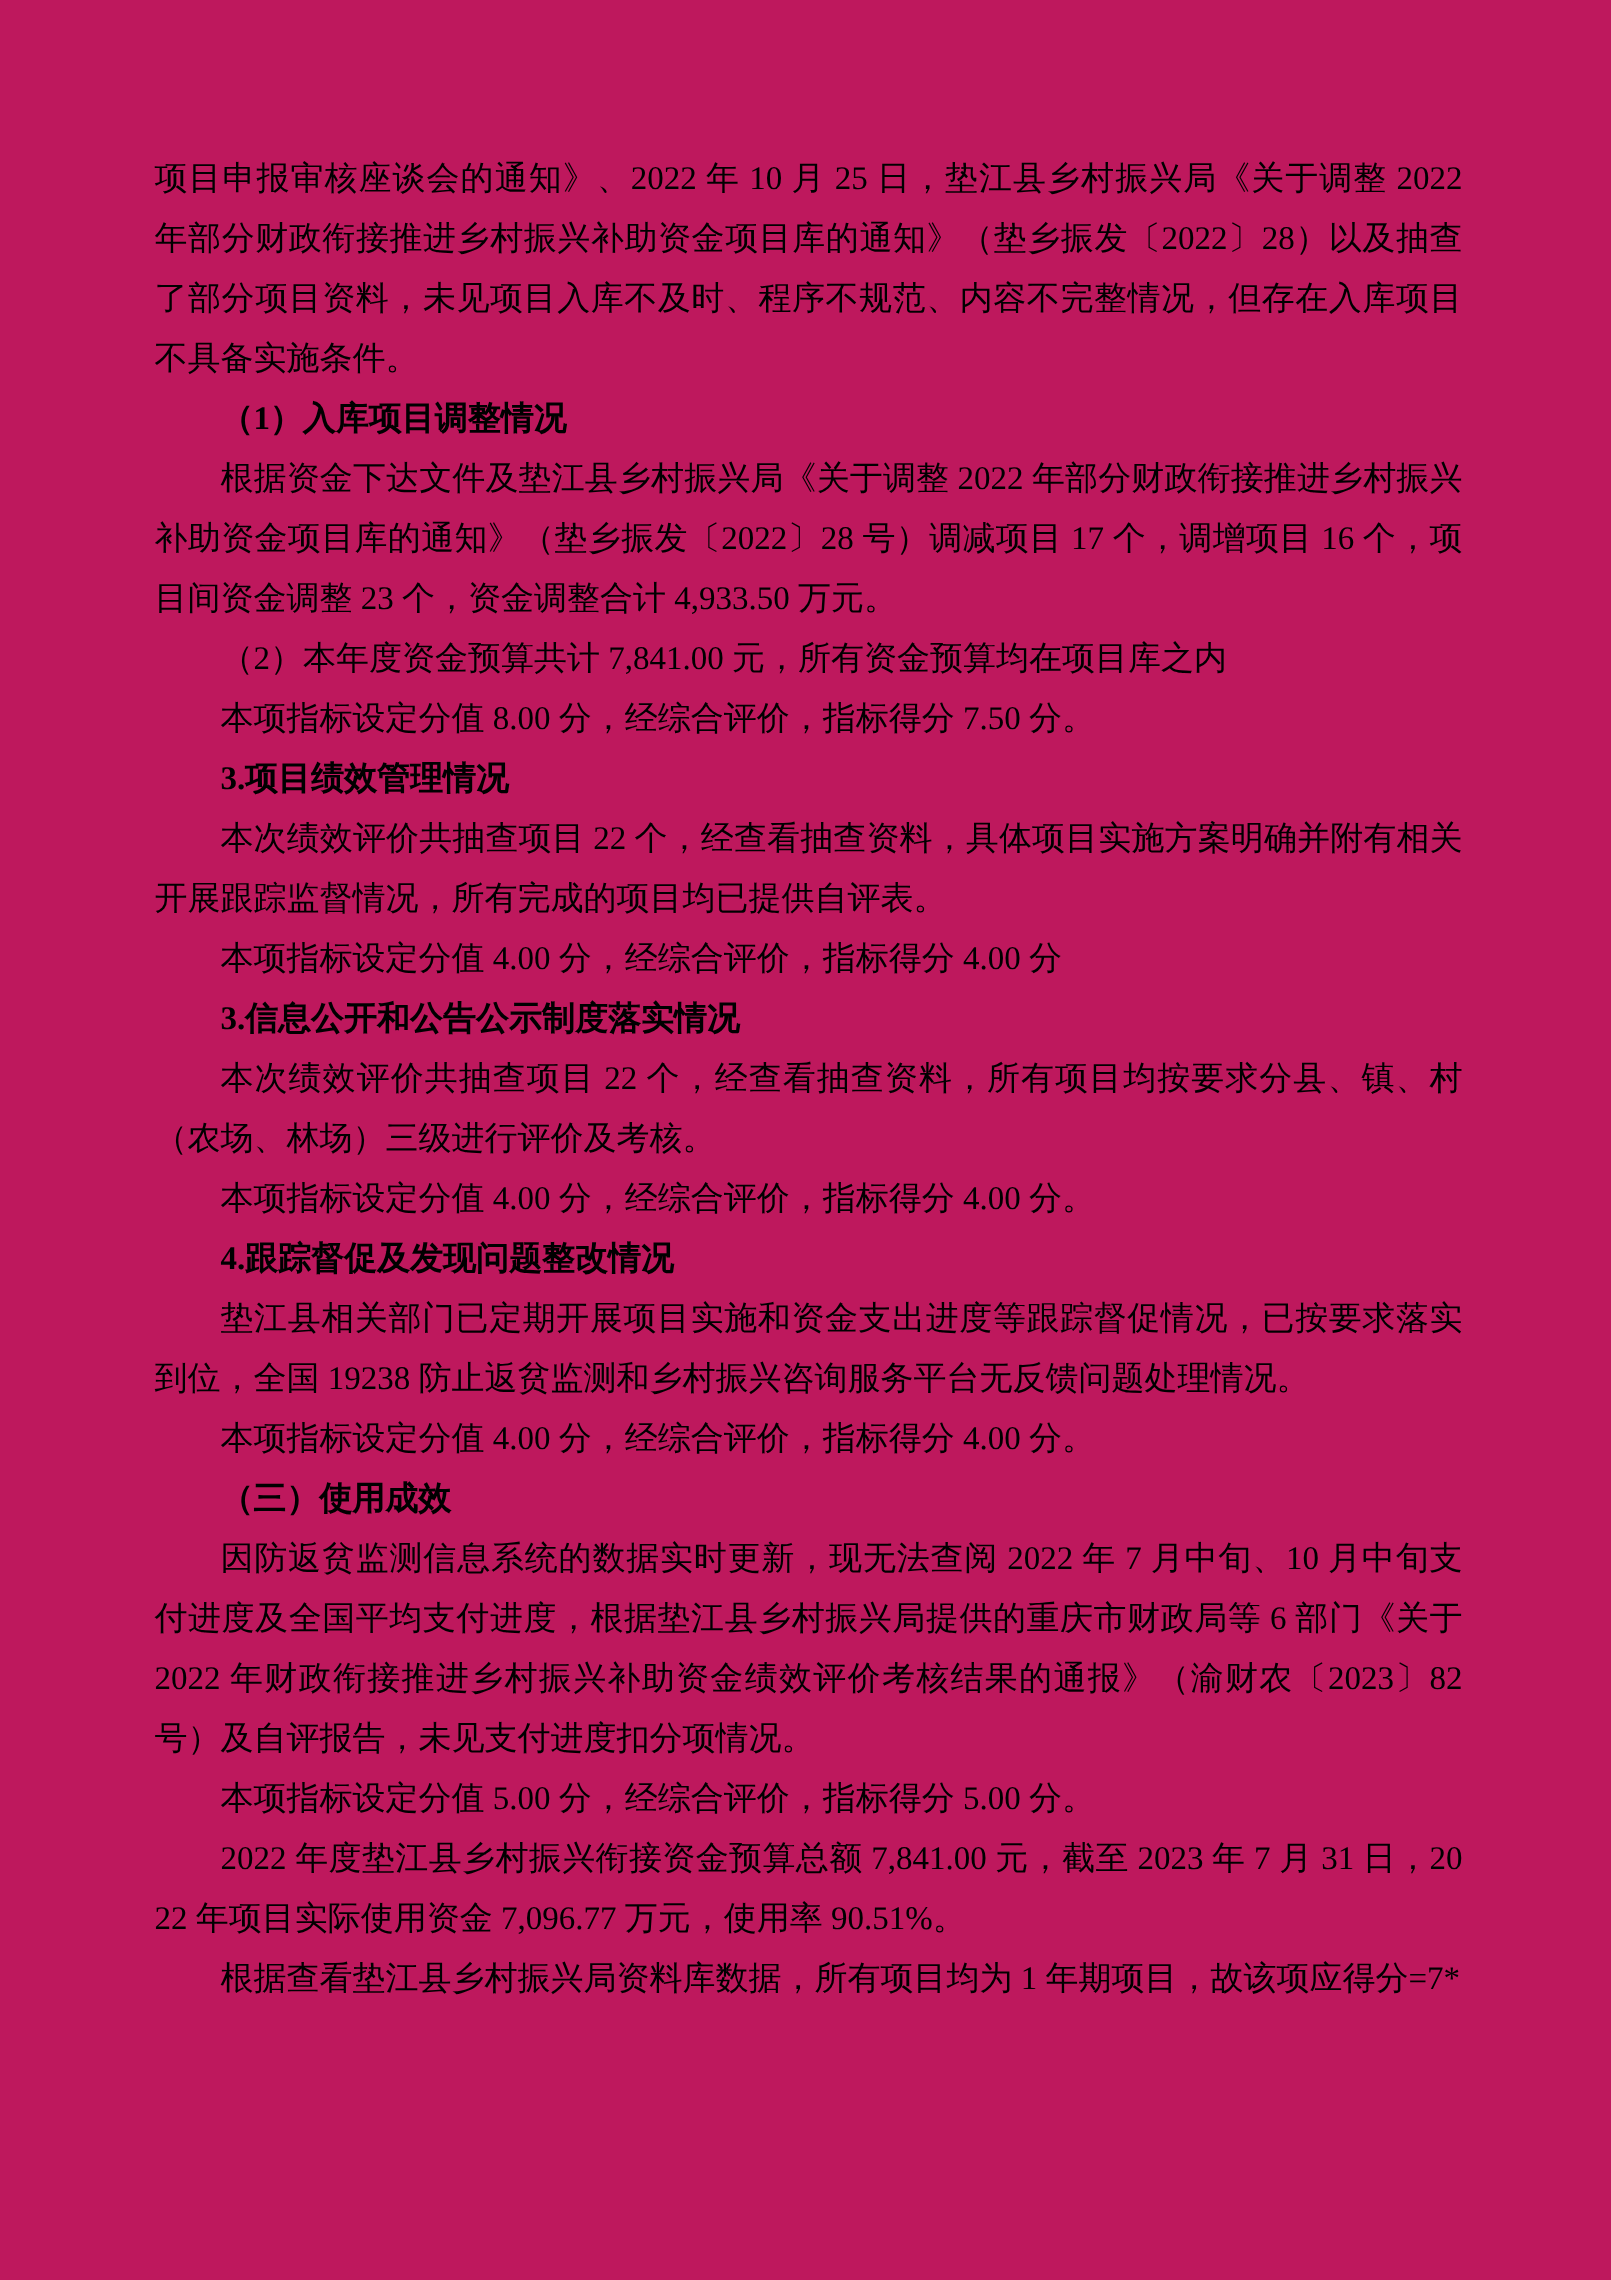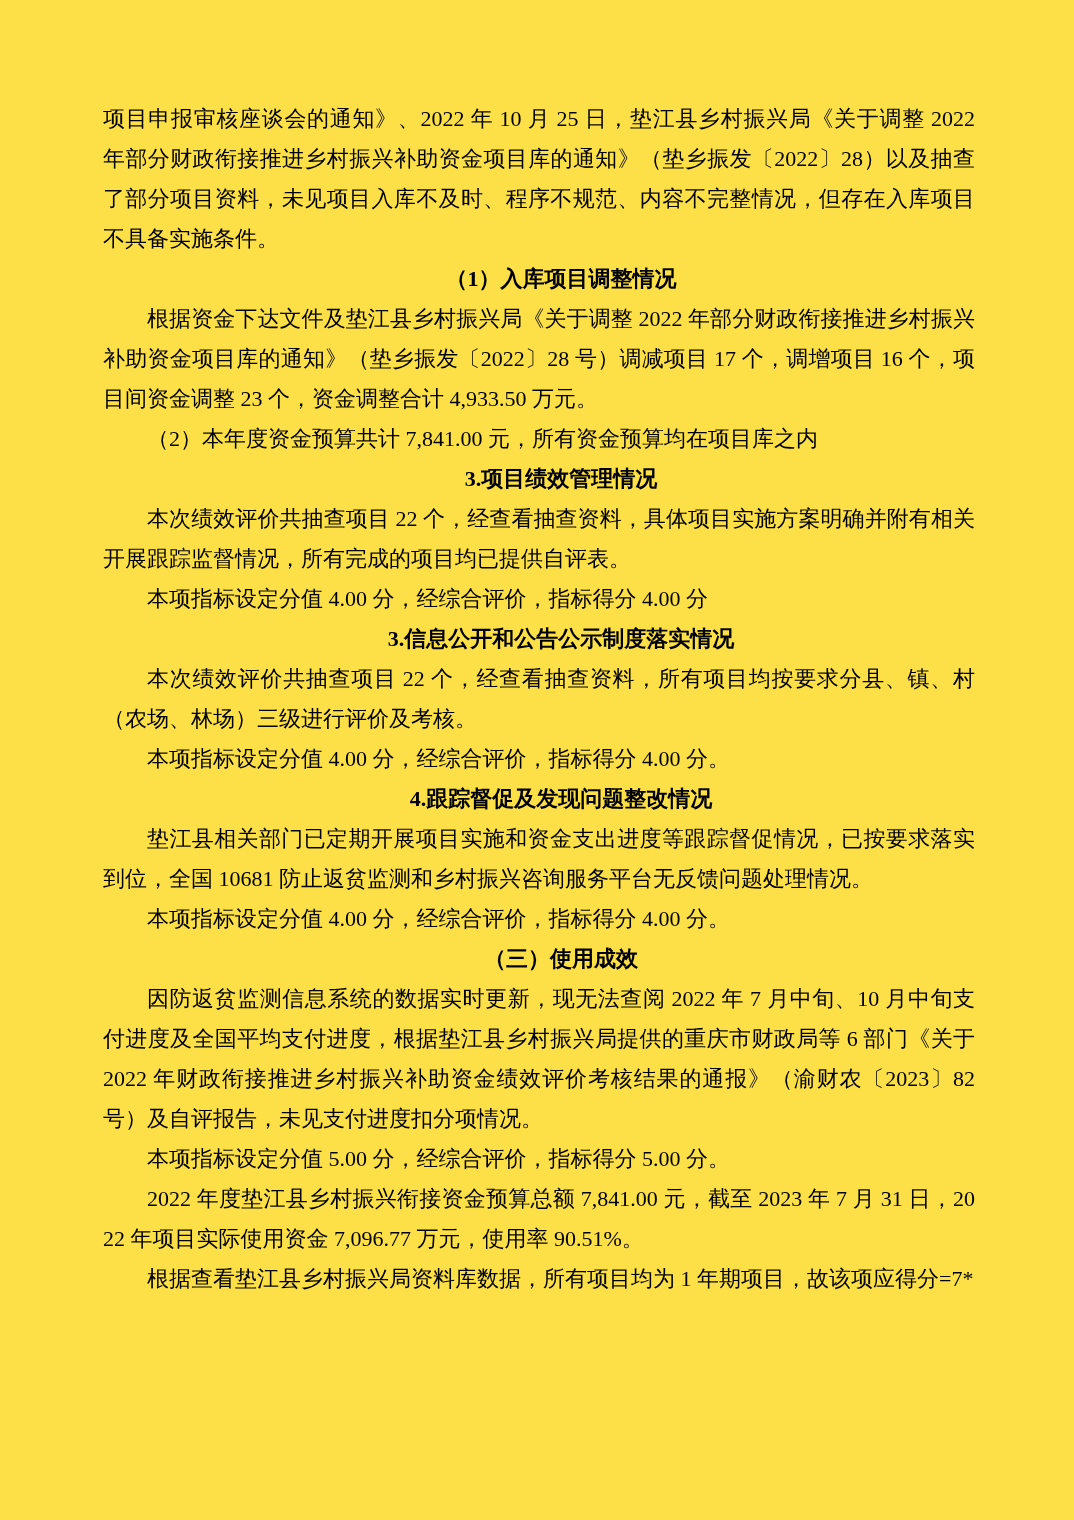--- a/index.html
+++ b/index.html
@@ -12,55 +12,56 @@
     height: 1520px;
     overflow: hidden;
     font-family: "Liberation Serif", "DejaVu Serif", serif;
     color: #000000;
   }
   .page {
     box-sizing: border-box;
     width: 1074px;
     height: 1520px;
     padding: 99px 99px 0 103px;
-    background: #fde047;
+    background: #be185d;
   }
   .doc-body p {
     margin: 0;
     font-size: 22px;
     line-height: 40px;
     text-align: justify;
     text-indent: 2em;
     word-break: break-all;
   }
   .doc-body p.no-indent {
     text-indent: 0;
   }
   .doc-body p.heading {
     font-weight: bold;
-    text-align: center;
+    text-align: left;
   }
 </style>
 </head>
 <body>
 
 <div class="page">
   <div class="doc-body">
     <p class="no-indent">项目申报审核座谈会的通知》、2022 年 10 月 25 日，垫江县乡村振兴局《关于调整 2022 年部分财政衔接推进乡村振兴补助资金项目库的通知》（垫乡振发〔2022〕28）以及抽查了部分项目资料，未见项目入库不及时、程序不规范、内容不完整情况，但存在入库项目不具备实施条件。</p>
     <p class="heading">（1）入库项目调整情况</p>
     <p>根据资金下达文件及垫江县乡村振兴局《关于调整 2022 年部分财政衔接推进乡村振兴补助资金项目库的通知》（垫乡振发〔2022〕28 号）调减项目 17 个，调增项目 16 个，项目间资金调整 23 个，资金调整合计 4,933.50 万元。</p>
     <p>（2）本年度资金预算共计 7,841.00 元，所有资金预算均在项目库之内</p>
+    <p>本项指标设定分值 8.00 分，经综合评价，指标得分 7.50 分。</p>
     <p class="heading">3.项目绩效管理情况</p>
     <p>本次绩效评价共抽查项目 22 个，经查看抽查资料，具体项目实施方案明确并附有相关开展跟踪监督情况，所有完成的项目均已提供自评表。</p>
     <p>本项指标设定分值 4.00 分，经综合评价，指标得分 4.00 分</p>
     <p class="heading">3.信息公开和公告公示制度落实情况</p>
     <p>本次绩效评价共抽查项目 22 个，经查看抽查资料，所有项目均按要求分县、镇、村（农场、林场）三级进行评价及考核。</p>
     <p>本项指标设定分值 4.00 分，经综合评价，指标得分 4.00 分。</p>
     <p class="heading">4.跟踪督促及发现问题整改情况</p>
-    <p>垫江县相关部门已定期开展项目实施和资金支出进度等跟踪督促情况，已按要求落实到位，全国 10681 防止返贫监测和乡村振兴咨询服务平台无反馈问题处理情况。</p>
+    <p>垫江县相关部门已定期开展项目实施和资金支出进度等跟踪督促情况，已按要求落实到位，全国 19238 防止返贫监测和乡村振兴咨询服务平台无反馈问题处理情况。</p>
     <p>本项指标设定分值 4.00 分，经综合评价，指标得分 4.00 分。</p>
     <p class="heading">（三）使用成效</p>
     <p>因防返贫监测信息系统的数据实时更新，现无法查阅 2022 年 7 月中旬、10 月中旬支付进度及全国平均支付进度，根据垫江县乡村振兴局提供的重庆市财政局等 6 部门《关于 2022 年财政衔接推进乡村振兴补助资金绩效评价考核结果的通报》（渝财农〔2023〕82 号）及自评报告，未见支付进度扣分项情况。</p>
     <p>本项指标设定分值 5.00 分，经综合评价，指标得分 5.00 分。</p>
     <p>2022 年度垫江县乡村振兴衔接资金预算总额 7,841.00 元，截至 2023 年 7 月 31 日，2022 年项目实际使用资金 7,096.77 万元，使用率 90.51%。</p>
     <p>根据查看垫江县乡村振兴局资料库数据，所有项目均为 1 年期项目，故该项应得分=7*</p>
   </div>
 </div>
 
 </body></html>

